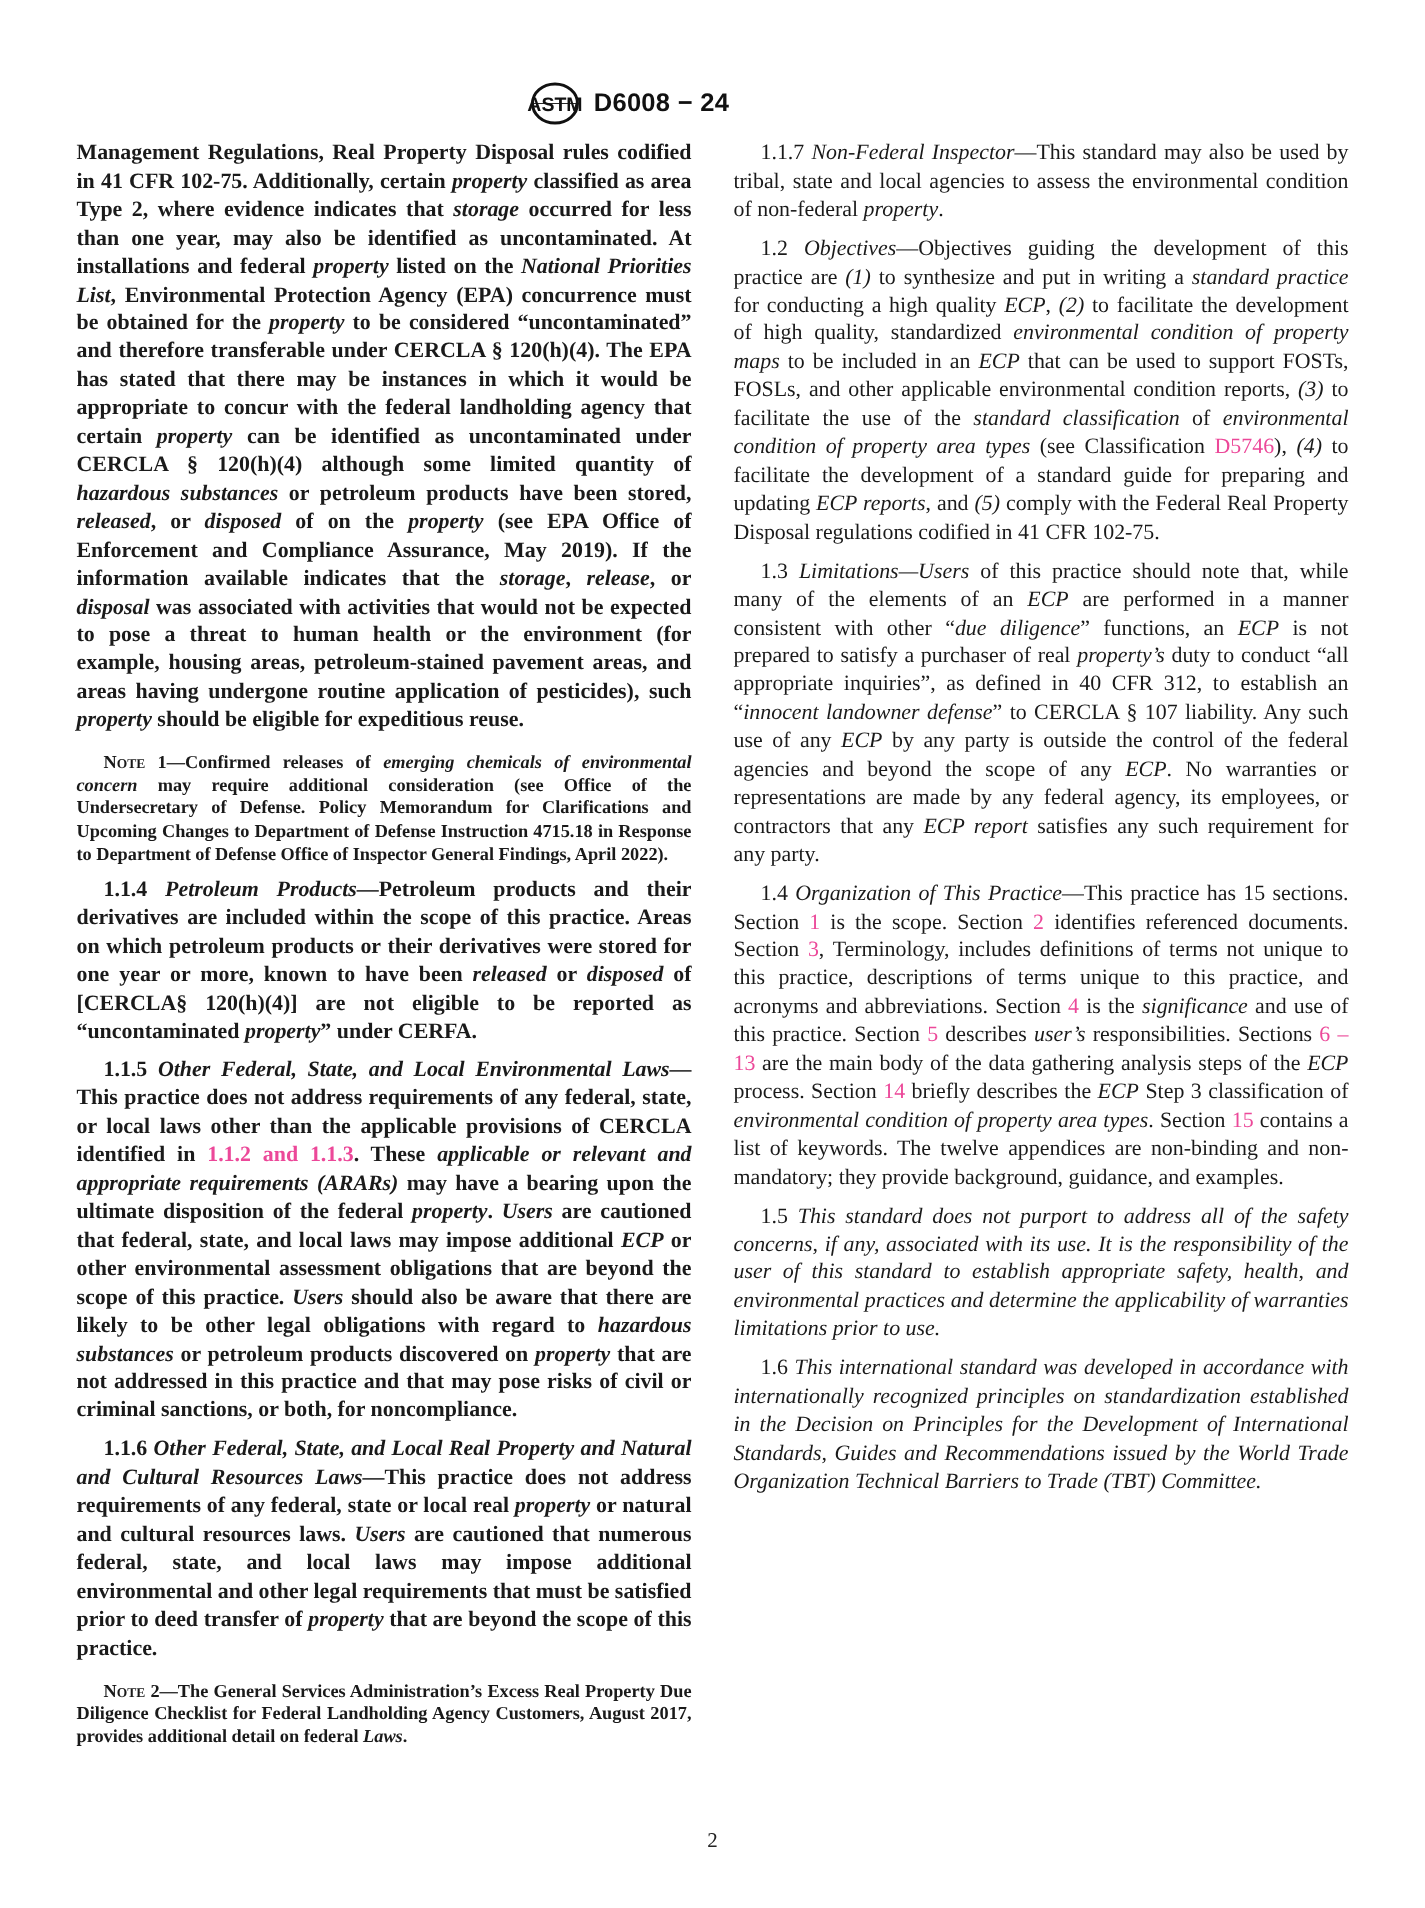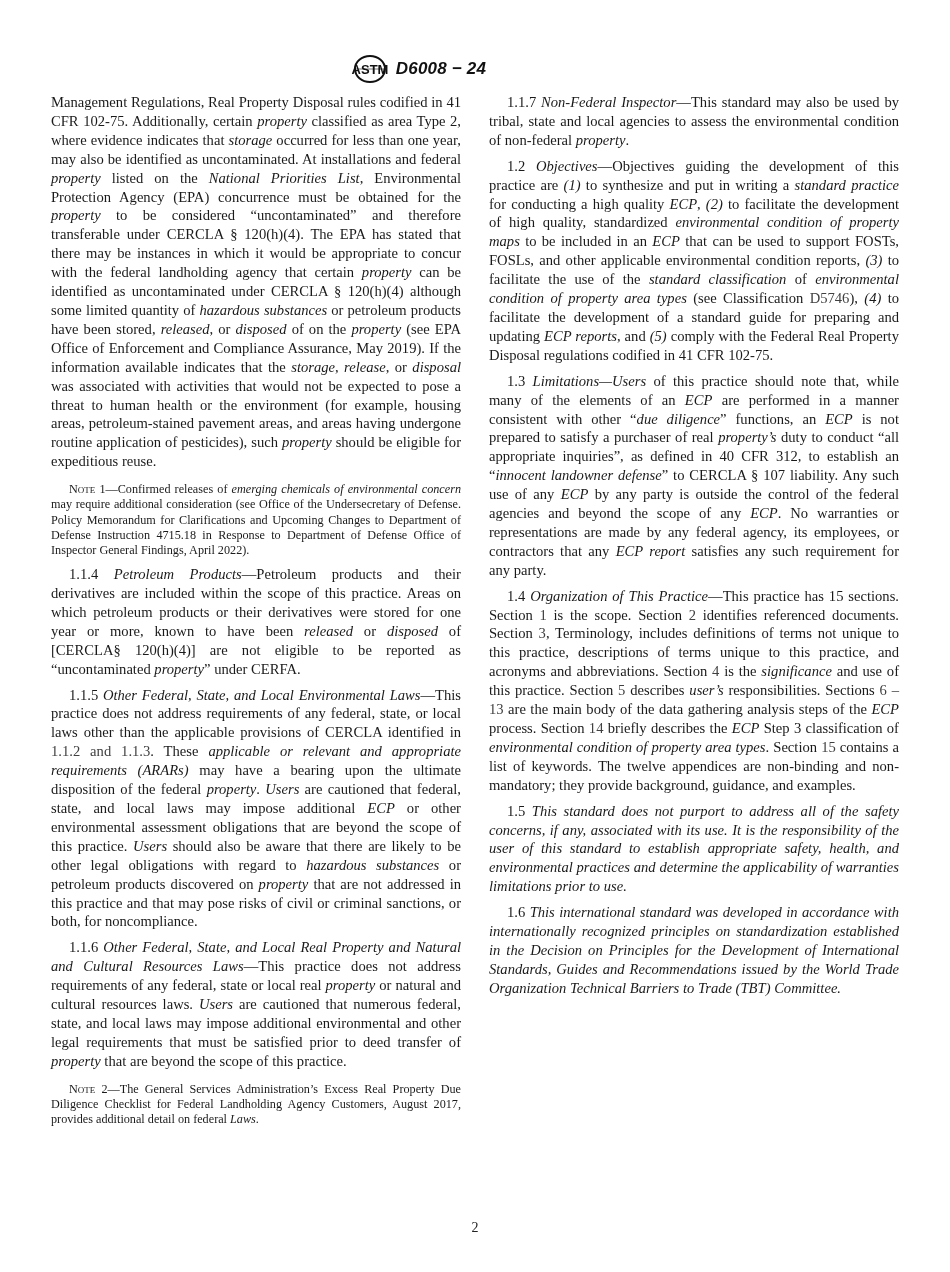--- a/index.html
+++ b/index.html
@@ -2,32 +2,32 @@
 <html><head>
 <meta charset="utf-8">
 <style>
   html, body { margin: 0; padding: 0; background: #ffffff; }
   body { width: 950px; height: 1272px; position: relative; overflow: hidden;
          font-family: "Liberation Serif", "DejaVu Serif", serif; color: #1a1a1a; }
   .header { position: absolute; top: 52px; left: 0; width: 836px; height: 34px;
             display: flex; justify-content: center; align-items: center; gap: 6px; }
   .logo { width: 40px; height: 32px; }
   .docid { font-family: "Liberation Sans", "DejaVu Sans", sans-serif; font-weight: bold;
-           font-size: 17px; color: #111; letter-spacing: 0.2px; font-style: italic; }
+           font-size: 17px; color: #111; letter-spacing: 0.2px; }
   .col { position: absolute; top: 93px; width: 410px; font-size: 14.6px; line-height: 18.9px;
          text-align: justify; hyphens: none; }
-  .col.left { left: 51px; }
+  .col.left { left: 51px; font-weight: bold; }
   .col.right { left: 489px; }
   .para { margin: 0 0 0 0; text-indent: 18px; }
   .para + .para { margin-top: 0; }
   .para.gap { margin-top: 7px; }
   .note { font-size: 12.2px; line-height: 15.2px; text-indent: 18px; margin: 11px 0 4px 0; }
   .note .sc { font-variant: small-caps; }
   .i { font-style: italic; }
-  .link { color: #404040; }
+  .link { color: #ec4899; }
   .pagenum { position: absolute; top: 1220px; left: 0; width: 950px; text-align: center;
              font-size: 14px; color: #222; }
 </style>
 </head>
 <body>
 
 <div class="header">
   <svg class="logo" viewBox="0 0 40 32">
     <ellipse cx="20" cy="16" rx="15" ry="13" fill="none" stroke="#111" stroke-width="2"></ellipse>
     <text x="20" y="21" text-anchor="middle" font-family="Liberation Sans, sans-serif" font-weight="bold" font-size="13" fill="#111">ASTM</text>

